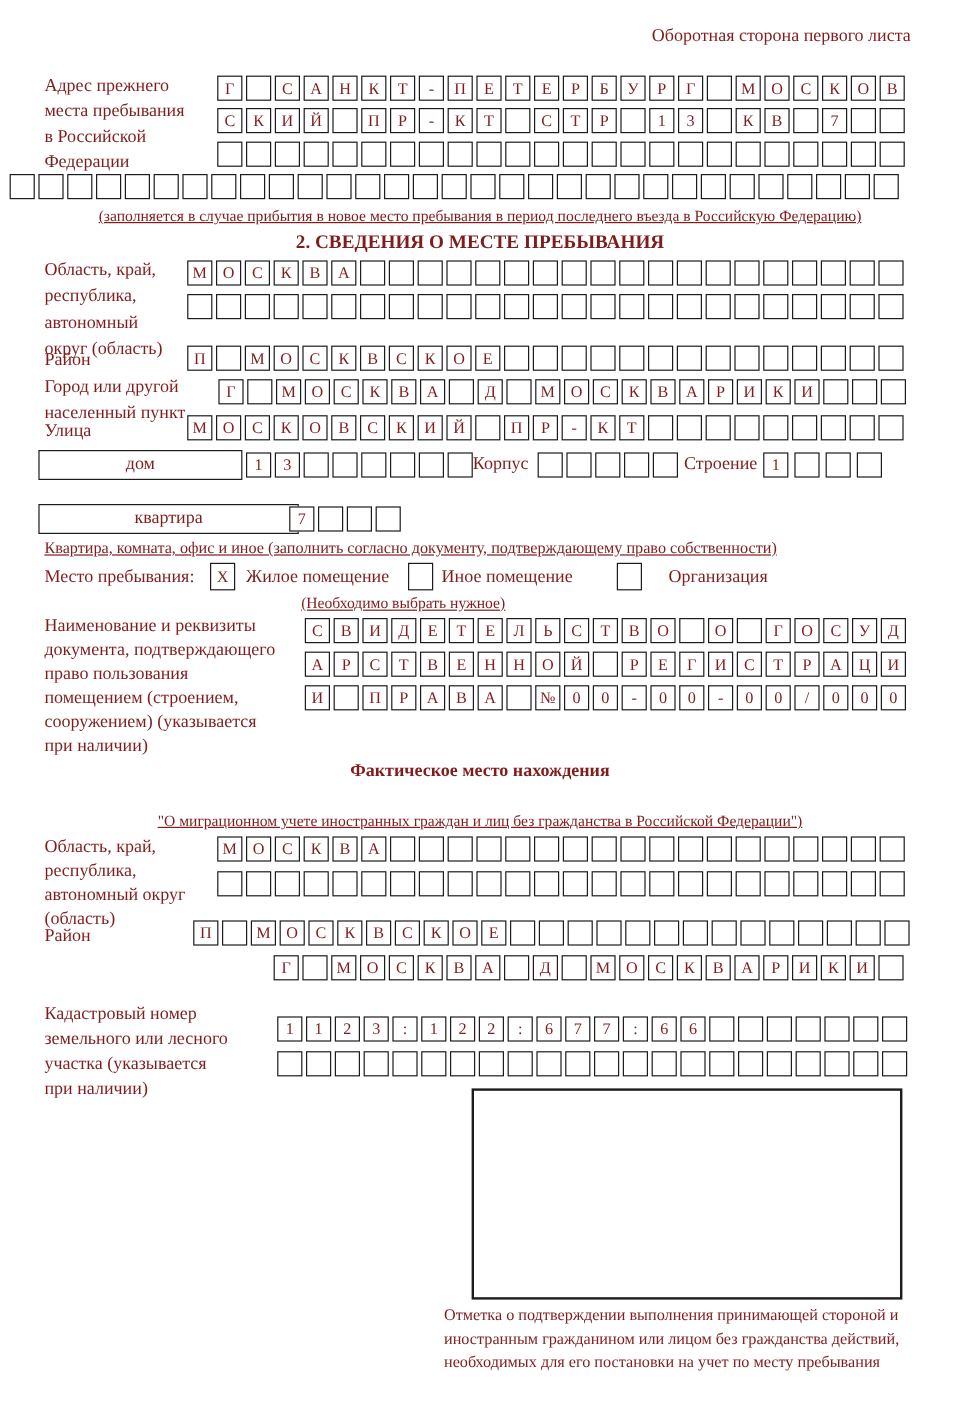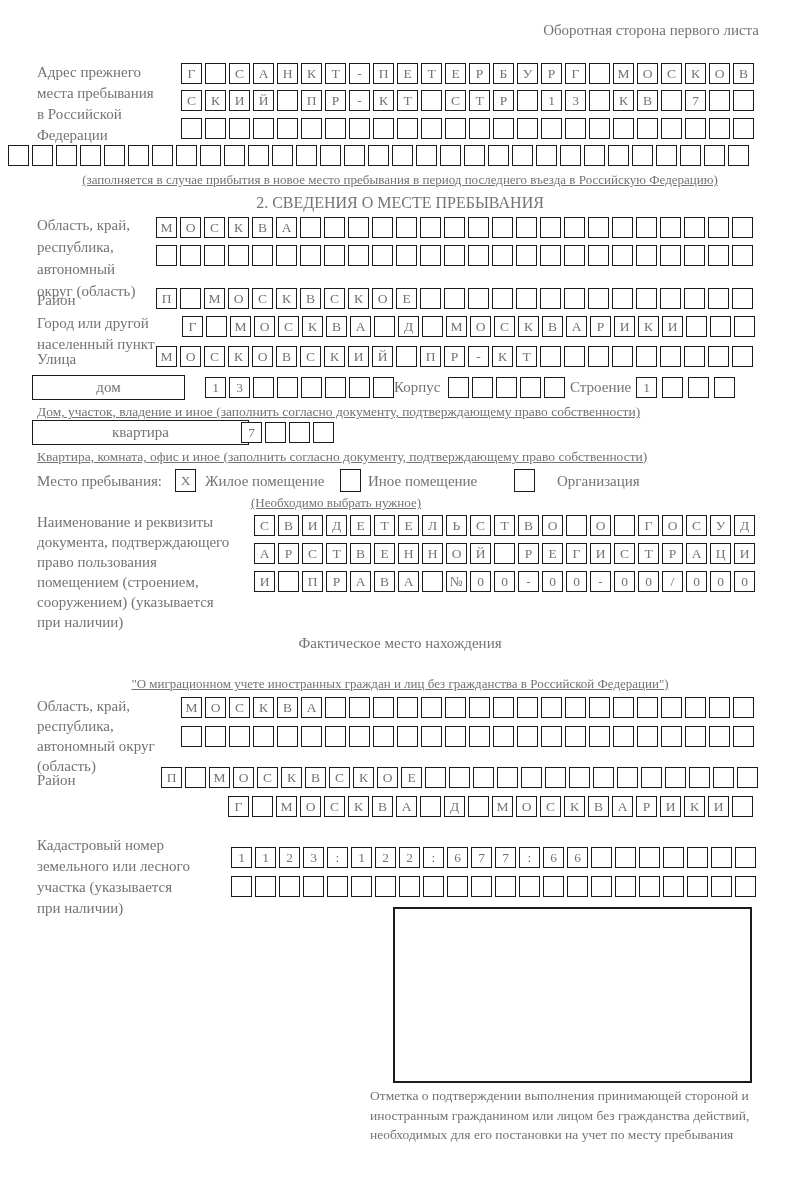--- a/index.html
+++ b/index.html
@@ -1,29 +1,29 @@
 <!DOCTYPE html>
 <html><head>
 <meta charset="utf-8">
 <style>
   html,body{margin:0;padding:0;background:#fff;}
-  .page{position:relative;width:800px;height:1180px;background:#fff;color:#737373;
+  .page{position:relative;width:800px;height:1180px;background:#fff;color:#7f1d1d;
         font-family:"Liberation Serif",serif;overflow:hidden;}
   .note{position:absolute;top:22px;right:41px;font-size:15px;}
   .lbl{position:absolute;font-size:15px;line-height:21px;white-space:pre-line;}
   .cellrow{position:absolute;display:flex;gap:3px;}
   .cell{width:21px;height:21px;border:1.7px solid #1c1c1c;box-sizing:border-box;
         display:flex;align-items:center;justify-content:center;
         font-size:13.5px;flex:none;background:#fff;}
   .cell-abs{position:absolute;}
   .widebox{position:absolute;border:1.7px solid #1c1c1c;box-sizing:border-box;height:25px;
         display:flex;align-items:center;justify-content:center;font-size:15px;}
   .caption{position:absolute;font-size:13px;text-decoration:underline;}
   .capcenter{left:0;width:800px;text-align:center;}
-  .title{position:absolute;left:0;width:800px;text-align:center;font-weight:normal;font-size:16px;}
+  .title{position:absolute;left:0;width:800px;text-align:center;font-weight:bold;font-size:16px;}
   .stamp{position:absolute;border:2px solid #1c1c1c;box-sizing:border-box;background:#fff;}
   .stampcap{position:absolute;font-size:13.5px;line-height:19.5px;text-align:left;}
 </style>
 </head>
 <body>
 
 <div class="page">
 
   <div class="note">Оборотная сторона первого листа</div>
 
@@ -285,21 +285,21 @@
       <div class="cell"></div>
       <div class="cell"></div>
       <div class="cell"></div>
       <div class="cell"></div>
       <div class="cell"></div>
       <div class="cell"></div>
       <div class="cell"></div>
       <div class="cell"></div>
     </div>
 
-  <div class="widebox" style="left:32px;top:375px;width:153px">дом</div>
+  <div class="widebox" style="left:32px;top:375px;width:170px">дом</div>
   <div class="cellrow" style="left:205px;top:377px">
       <div class="cell">1</div>
       <div class="cell">3</div>
       <div class="cell"></div>
       <div class="cell"></div>
       <div class="cell"></div>
       <div class="cell"></div>
       <div class="cell"></div>
       <div class="cell"></div>
     </div>
@@ -311,21 +311,20 @@
       <div class="cell"></div>
       <div class="cell"></div>
     </div>
   <div class="lbl" style="left:570px;top:377px">Строение</div>
   <div class="cellrow" style="left:636px;top:377px;gap:5px">
       <div class="cell">1</div>
       <div class="cell"></div>
       <div class="cell"></div>
       <div class="cell"></div>
     </div>
-  <div class="caption" style="left:37px;top:404px;font-size:13.5px">Дом, участок, владение и иное (заполнить согласно документу, подтверждающему право собственности)</div>
 
   <div class="widebox" style="left:32px;top:420px;width:217px">квартира</div>
   <div class="cellrow" style="left:241px;top:422px">
       <div class="cell">7</div>
       <div class="cell"></div>
       <div class="cell"></div>
       <div class="cell"></div>
     </div>
   <div class="caption" style="left:37px;top:449px;font-size:13.5px">Квартира, комната, офис и иное (заполнить согласно документу, подтверждающему право собственности)</div>
 

